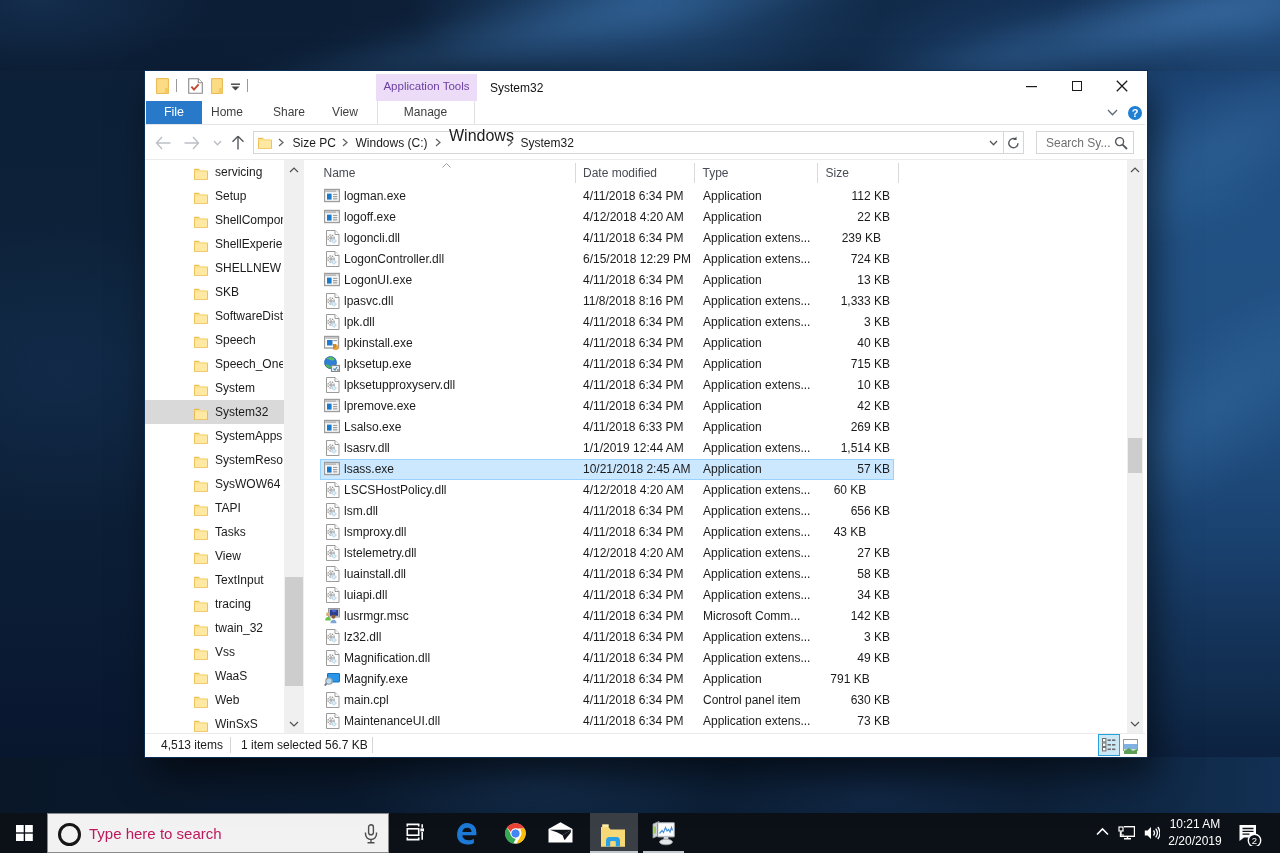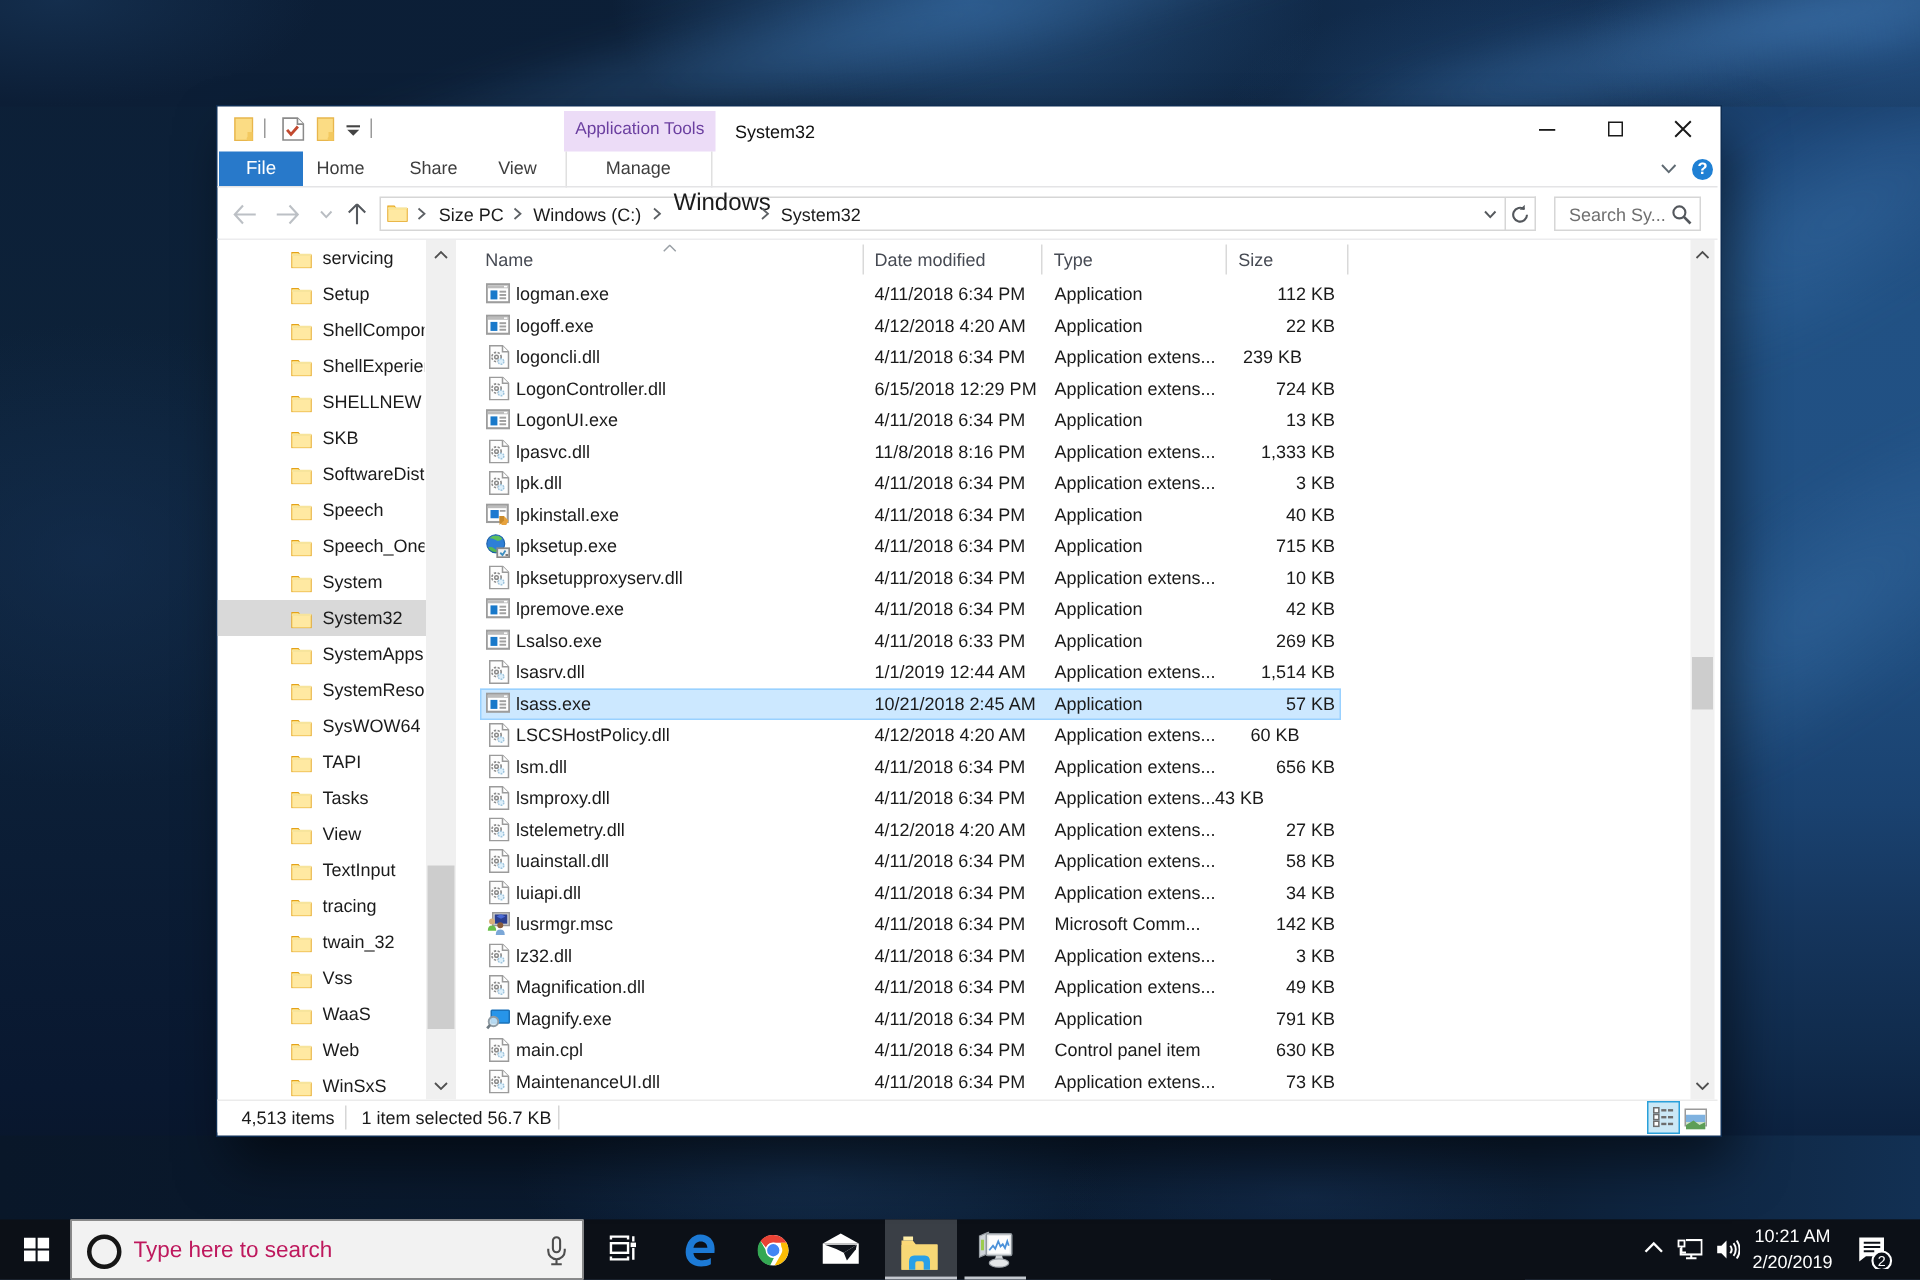--- a/index.html
+++ b/index.html
@@ -377,21 +377,21 @@
       <div class="abs" style="left:19px;top:44px;width:16px;height:16px"><svg width="16" height="16" viewBox="0 0 16 16">
           <path d="M2.5 0.5 h8.5 l4 4 v11 h-12.5 z" fill="#fdfdfd" stroke="#9b9b9b"></path>
           <path d="M11 0.5 v4 h4" fill="#fff" stroke="#9b9b9b"></path>
           <circle cx="7" cy="8" r="3.1" fill="none" stroke="#8b8b8b" stroke-width="1.1" stroke-dasharray="1.5 1"></circle>
           <circle cx="7" cy="8" r="1.2" fill="none" stroke="#8b8b8b"></circle>
           <circle cx="10" cy="11" r="1.9" fill="#ddeffa" stroke="#9ec4dd" stroke-width="1" stroke-dasharray="1.2 0.8"></circle>
         </svg></div>
       <div class="abs t12" style="left:39px;top:45px">logoncli.dll</div>
       <div class="abs t12" style="left:278px;top:45px">4/11/2018 6:34 PM</div>
       <div class="abs t12" style="left:398px;top:45px">Application extens...</div>
-      <div class="abs t12" style="left:483px;top:45px;width:80px;text-align:right">239 KB</div>
+      <div class="abs t12" style="left:496px;top:45px;width:80px;text-align:right">239 KB</div>
       <div class="abs" style="left:19px;top:65px;width:16px;height:16px"><svg width="16" height="16" viewBox="0 0 16 16">
           <path d="M2.5 0.5 h8.5 l4 4 v11 h-12.5 z" fill="#fdfdfd" stroke="#9b9b9b"></path>
           <path d="M11 0.5 v4 h4" fill="#fff" stroke="#9b9b9b"></path>
           <circle cx="7" cy="8" r="3.1" fill="none" stroke="#8b8b8b" stroke-width="1.1" stroke-dasharray="1.5 1"></circle>
           <circle cx="7" cy="8" r="1.2" fill="none" stroke="#8b8b8b"></circle>
           <circle cx="10" cy="11" r="1.9" fill="#ddeffa" stroke="#9ec4dd" stroke-width="1" stroke-dasharray="1.2 0.8"></circle>
         </svg></div>
       <div class="abs t12" style="left:39px;top:66px">LogonController.dll</div>
       <div class="abs t12" style="left:278px;top:66px">6/15/2018 12:29 PM</div>
       <div class="abs t12" style="left:398px;top:66px">Application extens...</div>
@@ -543,21 +543,21 @@
       <div class="abs" style="left:19px;top:338px;width:16px;height:16px"><svg width="16" height="16" viewBox="0 0 16 16">
           <path d="M2.5 0.5 h8.5 l4 4 v11 h-12.5 z" fill="#fdfdfd" stroke="#9b9b9b"></path>
           <path d="M11 0.5 v4 h4" fill="#fff" stroke="#9b9b9b"></path>
           <circle cx="7" cy="8" r="3.1" fill="none" stroke="#8b8b8b" stroke-width="1.1" stroke-dasharray="1.5 1"></circle>
           <circle cx="7" cy="8" r="1.2" fill="none" stroke="#8b8b8b"></circle>
           <circle cx="10" cy="11" r="1.9" fill="#ddeffa" stroke="#9ec4dd" stroke-width="1" stroke-dasharray="1.2 0.8"></circle>
         </svg></div>
       <div class="abs t12" style="left:39px;top:339px">lsmproxy.dll</div>
       <div class="abs t12" style="left:278px;top:339px">4/11/2018 6:34 PM</div>
       <div class="abs t12" style="left:398px;top:339px">Application extens...</div>
-      <div class="abs t12" style="left:505px;top:339px;width:80px;text-align:left">43 KB</div>
+      <div class="abs t12" style="left:505px;top:339px;width:80px;text-align:center">43 KB</div>
       <div class="abs" style="left:19px;top:359px;width:16px;height:16px"><svg width="16" height="16" viewBox="0 0 16 16">
           <path d="M2.5 0.5 h8.5 l4 4 v11 h-12.5 z" fill="#fdfdfd" stroke="#9b9b9b"></path>
           <path d="M11 0.5 v4 h4" fill="#fff" stroke="#9b9b9b"></path>
           <circle cx="7" cy="8" r="3.1" fill="none" stroke="#8b8b8b" stroke-width="1.1" stroke-dasharray="1.5 1"></circle>
           <circle cx="7" cy="8" r="1.2" fill="none" stroke="#8b8b8b"></circle>
           <circle cx="10" cy="11" r="1.9" fill="#ddeffa" stroke="#9ec4dd" stroke-width="1" stroke-dasharray="1.2 0.8"></circle>
         </svg></div>
       <div class="abs t12" style="left:39px;top:360px">lstelemetry.dll</div>
       <div class="abs t12" style="left:278px;top:360px">4/12/2018 4:20 AM</div>
       <div class="abs t12" style="left:398px;top:360px">Application extens...</div>
@@ -620,21 +620,21 @@
       <div class="abs t12" style="left:398px;top:465px">Application extens...</div>
       <div class="abs t12" style="left:505px;top:465px;width:80px;text-align:right">49 KB</div>
       <div class="abs" style="left:19px;top:485px;width:16px;height:16px"><svg width="16" height="16" viewBox="0 0 16 16">
           <rect x="3.5" y="2.5" width="12" height="8.5" rx="0.5" fill="#2795e9" stroke="#1b71b8"></rect>
           <circle cx="5" cy="10" r="3.2" fill="#cfe6f5" fill-opacity="0.85" stroke="#8f9ba3" stroke-width="1.3"></circle>
           <path d="M2.8 12.2 L0.8 14.6" stroke="#6f7b83" stroke-width="1.8"></path>
         </svg></div>
       <div class="abs t12" style="left:39px;top:486px">Magnify.exe</div>
       <div class="abs t12" style="left:278px;top:486px">4/11/2018 6:34 PM</div>
       <div class="abs t12" style="left:398px;top:486px">Application</div>
-      <div class="abs t12" style="left:505px;top:486px;width:80px;text-align:right">791 KB</div>
+      <div class="abs t12" style="left:505px;top:486px;width:80px;text-align:center">791 KB</div>
       <div class="abs" style="left:19px;top:506px;width:16px;height:16px"><svg width="16" height="16" viewBox="0 0 16 16">
           <path d="M2.5 0.5 h8.5 l4 4 v11 h-12.5 z" fill="#fdfdfd" stroke="#9b9b9b"></path>
           <path d="M11 0.5 v4 h4" fill="#fff" stroke="#9b9b9b"></path>
           <circle cx="7" cy="8" r="3.1" fill="none" stroke="#8b8b8b" stroke-width="1.1" stroke-dasharray="1.5 1"></circle>
           <circle cx="7" cy="8" r="1.2" fill="none" stroke="#8b8b8b"></circle>
           <circle cx="10" cy="11" r="1.9" fill="#ddeffa" stroke="#9ec4dd" stroke-width="1" stroke-dasharray="1.2 0.8"></circle>
         </svg></div>
       <div class="abs t12" style="left:39px;top:507px">main.cpl</div>
       <div class="abs t12" style="left:278px;top:507px">4/11/2018 6:34 PM</div>
       <div class="abs t12" style="left:398px;top:507px">Control panel item</div>

